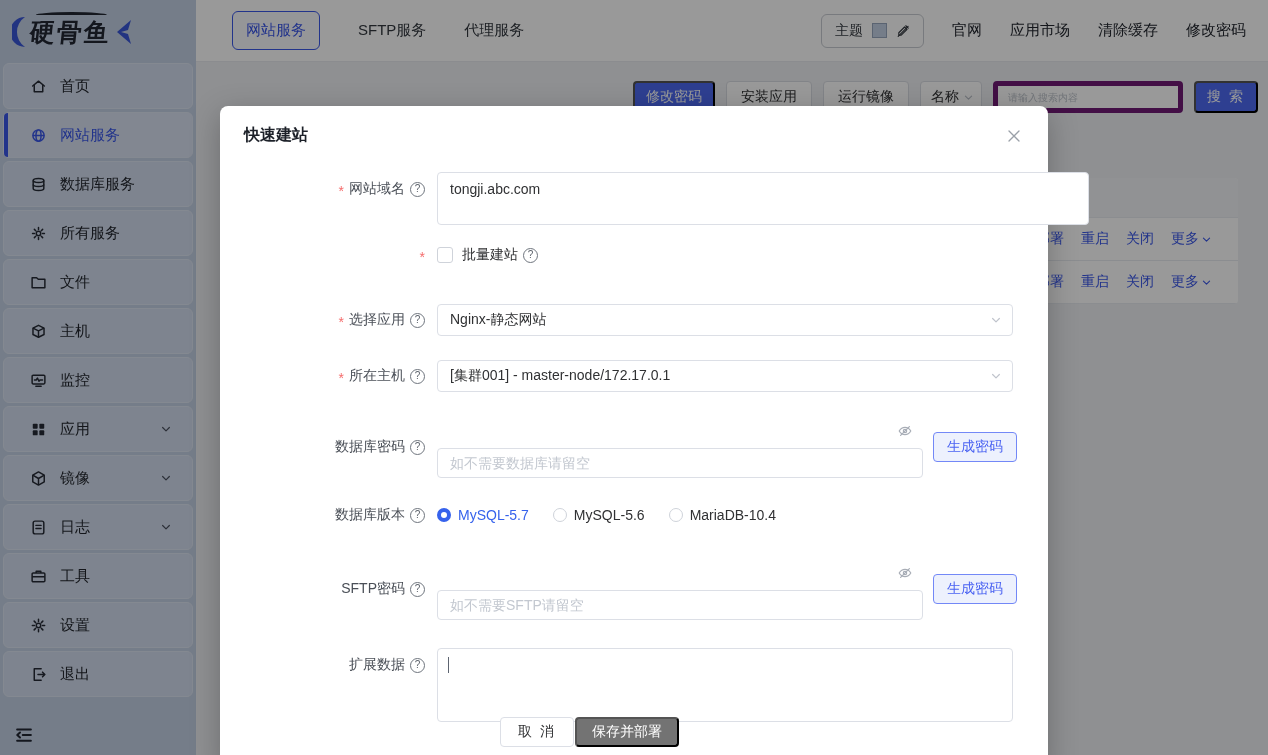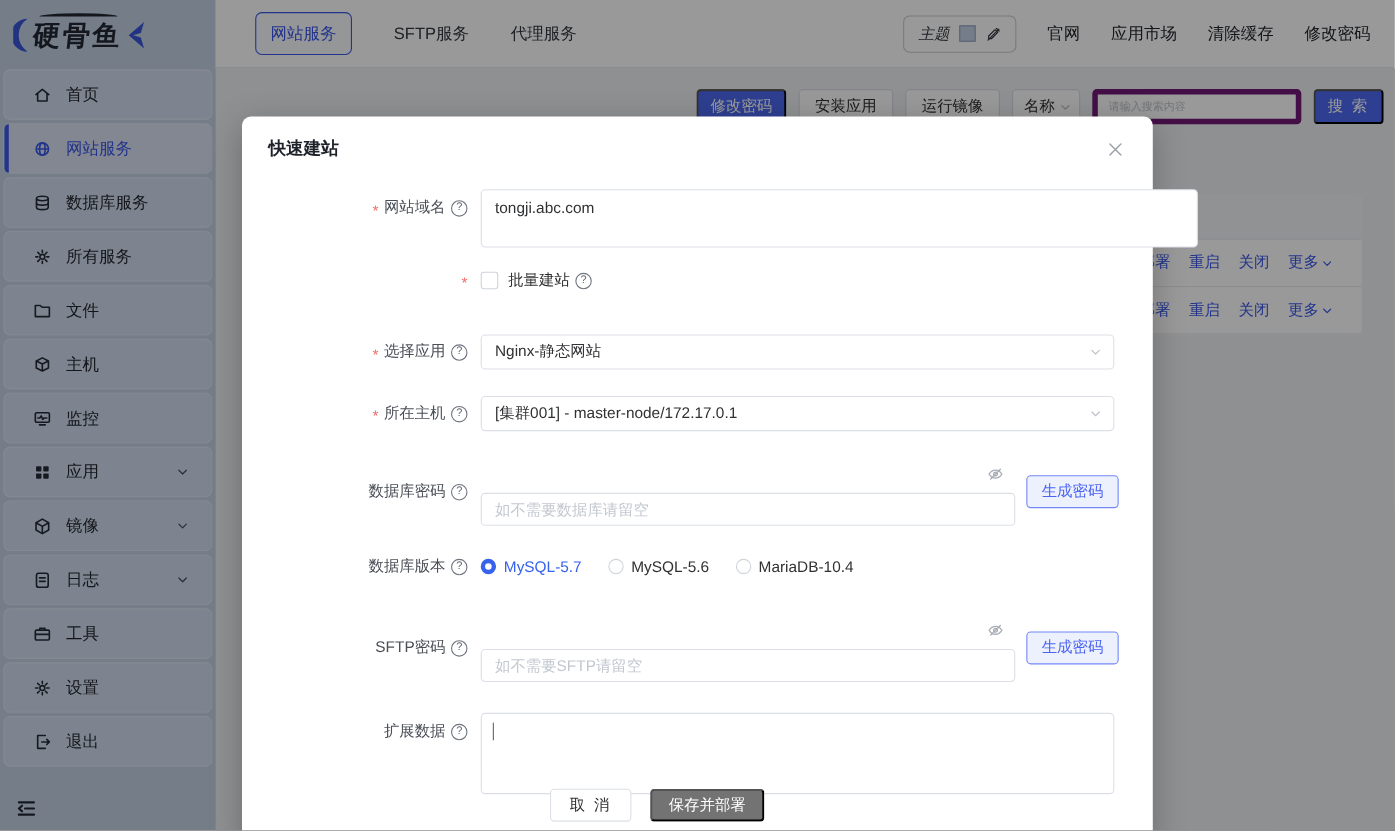--- a/index.html
+++ b/index.html
@@ -34,21 +34,21 @@
 
   
   .topbar {
     position:absolute; left:196px; top:0; right:0; height:62px; background:#fff;
     border-bottom:1px solid #e8eaee; display:flex; align-items:center; z-index:1;
   }
   .tabs { display:flex; align-items:center; margin-left:36px; gap:38px; }
   .tab { font-size:15px; color:#33383f; cursor:pointer; padding:9px 0; }
   .tab.active { color:#3a57e8; border:1px solid #3a57e8; border-radius:6px; padding:9px 13px; background:rgba(58,87,232,0.03); }
   .topbar-right { margin-left:auto; margin-right:22px; display:flex; align-items:center; gap:28px; }
-  .theme-chip { display:flex; align-items:center; gap:9px; border:1px solid #c9ccd2; border-radius:6px; padding:7px 13px; cursor:pointer;font-style:italic; }
+  .theme-chip { display:flex; align-items:center; gap:9px; border:1px solid #c9ccd2; border-radius:6px; padding:7px 13px; cursor:pointer; }
   .theme-chip .tlabel { font-size:14px; color:#33383f; }
   .theme-swatch { width:15px; height:15px; background:#c3d0e4; border:1px solid #97a6bd; }
   .theme-brush { color:#33383f; }
   .top-link { font-size:15px; color:#22262e; cursor:pointer; }
 
   
   .content { position:absolute; left:196px; top:62px; right:0; bottom:0; z-index:1; }
   .toolbar { position:absolute; top:19px; left:0; right:10px; display:flex; justify-content:flex-end; gap:11px; }
   .btn { height:32px; border-radius:4px; font-size:14px; display:flex; align-items:center; justify-content:center; cursor:pointer; }
   .btn-primary { background:#4d6af2; color:#fff; padding:0 11px; }
@@ -97,21 +97,21 @@
   .eye { position:absolute; right:10px; top:7px; color:#a8adb6; cursor:pointer; }
   .gen-btn { margin-left:10px; height:30px; padding:0 13px; background:#edf1fd; border:1px solid #7388f7; border-radius:4px; color:#4b63f2; font-size:14px; cursor:pointer; }
   .radio { display:flex; align-items:center; margin-right:24px; cursor:pointer; }
   .rdot { width:14px; height:14px; border-radius:50%; border:1px solid #cfd3da; background:#fff; margin-right:7px; }
   .radio.checked .rdot { border:4px solid #3662ec; }
   .radio .rlabel { font-size:14px; color:#303133; }
   .radio.checked .rlabel { color:#3662ec; }
   .big-area { width:576px; height:74px; padding:8px 10px; position:relative; }
   .caret { display:inline-block; width:1px; height:16px; background:#5d6470; animation:blink 1s steps(1) infinite; }
   @keyframes blink { 50% { opacity:0; } }
-  .modal-footer { position:absolute; top:611px; left:280px; display:flex; gap:17px; }
+  .modal-footer { position:absolute; top:611px; left:280px; display:flex; gap:1px; }
   .btn-cancel { background:#fff; border:1px solid #dcdfe6; color:#303133; height:30px; padding:0 17px; letter-spacing:2px; }
   .btn-save { background:#737373; color:#fff; height:30px; padding:0 15px; }
 
   .m1 { margin-bottom:21px; } .m2 { margin-bottom:40px; } .m3 { margin-bottom:24px; }
   .m4 { margin-bottom:24px; } .m5 { margin-bottom:28px; } .m6 { margin-bottom:34px; } .m7 { margin-bottom:28px; }
   .align-top { align-items:flex-start; } .align-top .flabel { margin-top:8px; }
 </style>
 </head>
 <body>
 

